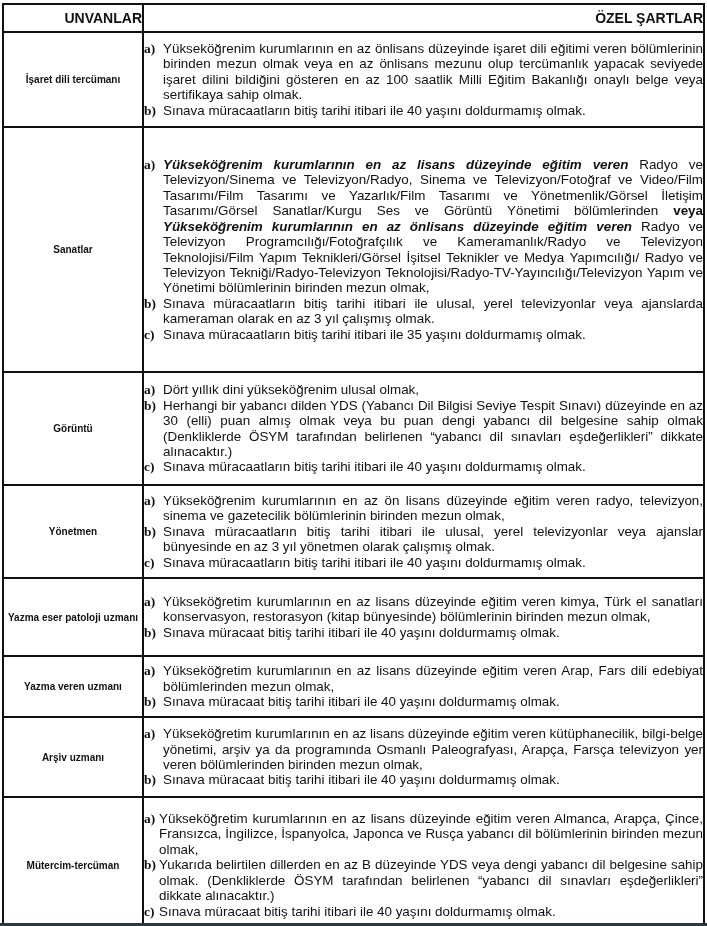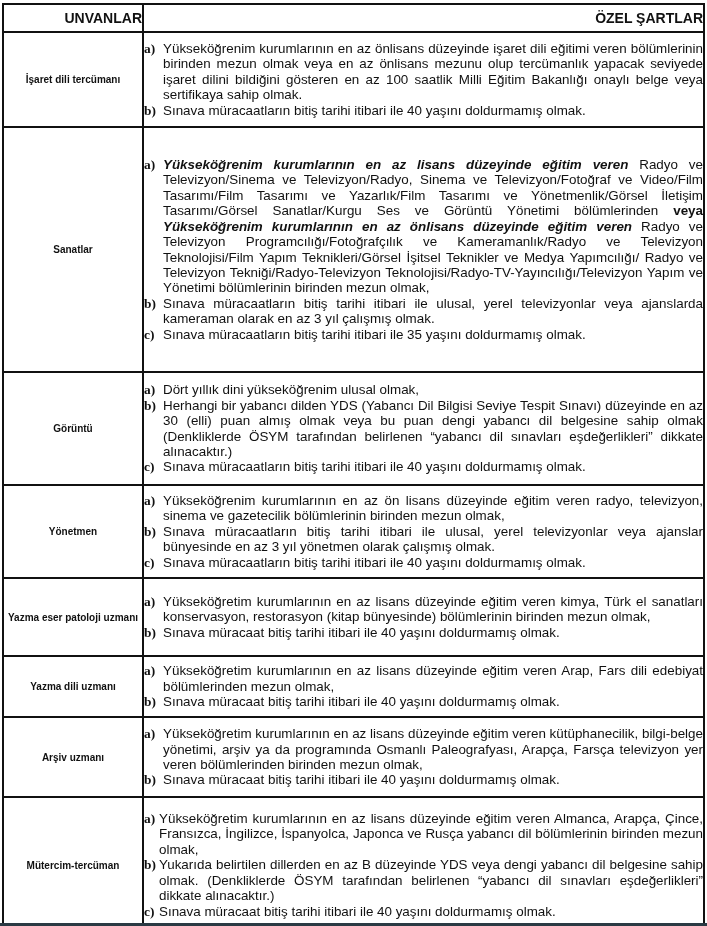--- a/index.html
+++ b/index.html
@@ -115,21 +115,21 @@
             <span class="marker">a)</span>
             <span class="text"><span>Yükseköğretim kurumlarının en az lisans düzeyinde eğitim veren kimya, Türk el sanatları konservasyon, restorasyon (kitap bünyesinde) bölümlerinin birinden mezun olmak,</span></span>
           </div>
           <div class="item">
             <span class="marker">b)</span>
             <span class="text"><span>Sınava müracaat bitiş tarihi itibari ile 40 yaşını doldurmamış olmak.</span></span>
           </div>
         </td>
       </tr>
       <tr style="height: 61px;">
-        <td class="title-cell">Yazma dili uzmanı</td>
+        <td class="title-cell">Yazma veren uzmanı</td>
         <td class="cond-cell">
           <div class="item">
             <span class="marker">a)</span>
             <span class="text"><span>Yükseköğretim kurumlarının en az lisans düzeyinde eğitim veren Arap, Fars dili edebiyat bölümlerinden mezun olmak,</span></span>
           </div>
           <div class="item">
             <span class="marker">b)</span>
             <span class="text"><span>Sınava müracaat bitiş tarihi itibari ile 40 yaşını doldurmamış olmak.</span></span>
           </div>
         </td>

